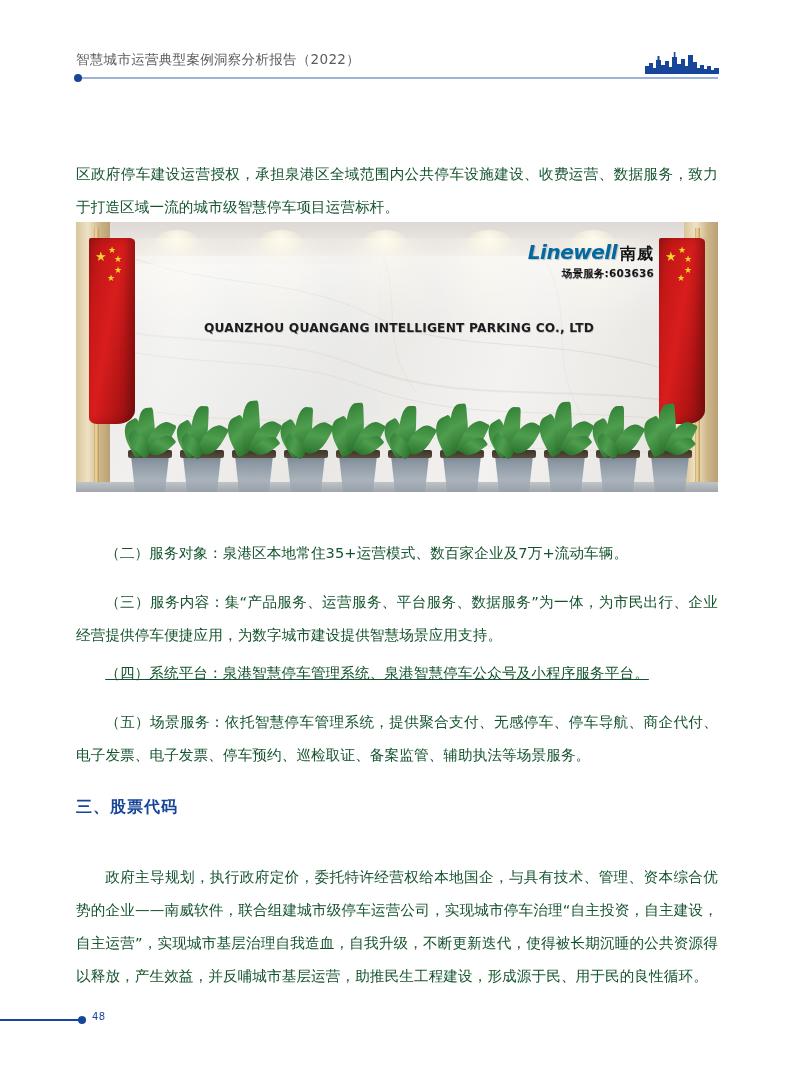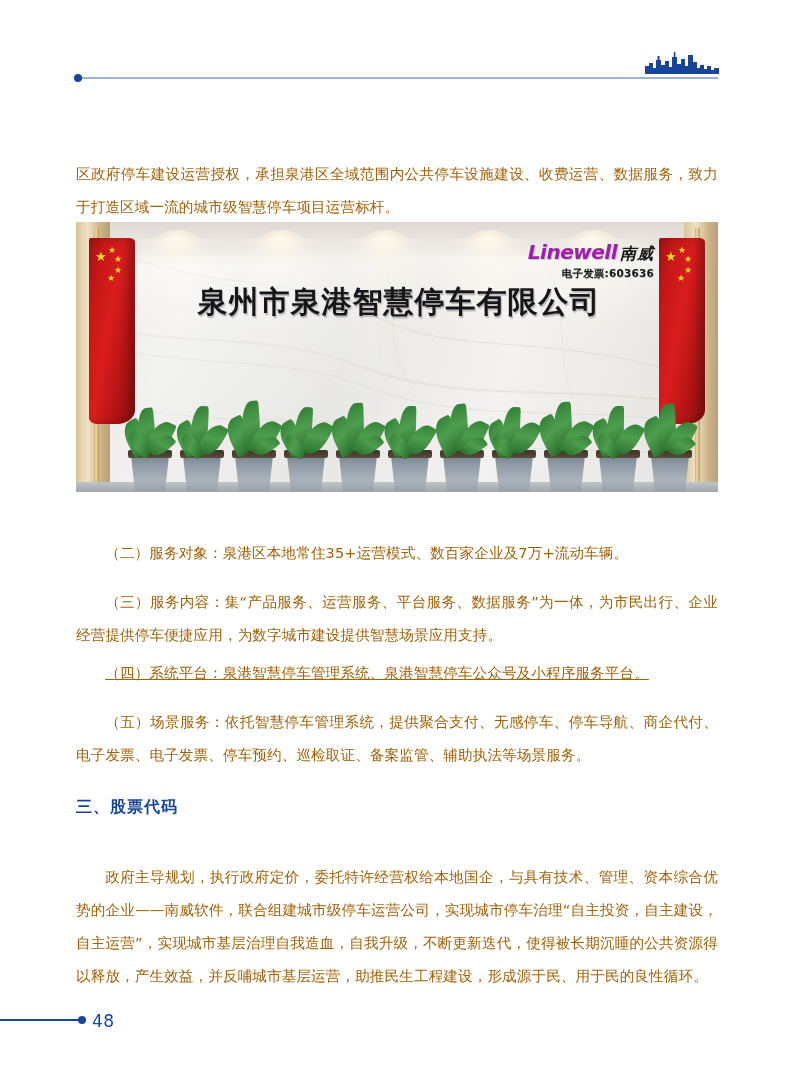--- a/index.html
+++ b/index.html
@@ -52,21 +52,21 @@
     position: absolute;
     left: 0; top: 0;
     width: 793px;
   }
   .para {
     position: absolute;
     left: 76px;
     width: 642px;
     font-size: 14.6px;
     line-height: 33px;
-    color: #a16207;
+    color: #14532d;
     text-align: justify;
     text-justify: inter-character;
     letter-spacing: 0.1px;
   }
   .para.indent { text-indent: 2em; }
 
   #para-intro { top: 142px; }
 
   
   #office-photo {
@@ -125,26 +125,26 @@
     letter-spacing: 0.2px;
     text-align: center;
     text-shadow: 0.5px 1px 0.5px rgba(120,120,120,.4);
   }
   #brand-logo {
     position: absolute; left: 408px; top: 18px;
     width: 170px; text-align: right;
   }
   #brand-name {
     font-size: 20px; font-weight: bold; font-style: italic;
-    color: #a21caf; letter-spacing: -0.5px;
+    color: #0369a1; letter-spacing: -0.5px;
     text-shadow: 1px 1px 1px rgba(130,130,130,.45);
   }
   #brand-cn {
     font-size: 16px; font-weight: bold; color: #121214;
-    margin-left: 3px; letter-spacing: 1px; font-style: italic;
+    margin-left: 3px; letter-spacing: 1px;
   }
   #brand-stock {
     font-size: 10.5px; font-weight: bold; color: #141417;
     margin-top: 2px; letter-spacing: 0.2px;
     text-shadow: 0.5px 0.5px 0.5px rgba(140,140,140,.4);
   }
   
   .flagpole {
     position: absolute; top: 6px; width: 5px; height: 258px;
     background: linear-gradient(90deg,#c9ab6b,#efd9a4 40%,#b9984f);
@@ -211,29 +211,30 @@
   #footer-dot {
     position: absolute;
     left: 78px; top: 10px;
     width: 8px; height: 8px;
     border-radius: 50%;
     background: #17459a;
   }
   #footer-pagenum {
     position: absolute;
     left: 92px; top: 5px;
-    font-size: 17px;
+    font-size: 10px;
     color: #17459a;
     letter-spacing: 0.4px;
   }
 </style>
 </head>
 <body>
 
 <div id="page-header">
+  <div id="header-title">智慧城市运营典型案例洞察分析报告（2022）</div>
   <div id="header-rule"></div>
   <div id="header-rule-dot"></div>
   <div id="header-skyline">
     <svg viewBox="0 0 74 22" width="74" height="22" aria-hidden="true">
       <g fill="#17459a">
         <rect x="0" y="14" width="4" height="8"></rect>
         <rect x="4" y="11" width="4" height="11"></rect>
         <rect x="8" y="16" width="3" height="6"></rect>
         <rect x="11" y="8" width="5" height="14"></rect>
         <rect x="12.5" y="4" width="2" height="5"></rect>
@@ -287,24 +288,24 @@
     <div class="glowcone" style="left:40px;"></div>
     <div class="glowcone" style="left:144px;"></div>
     <div class="glowcone" style="left:248px;"></div>
     <div class="glowcone" style="left:352px;"></div>
     <div class="glowcone" style="left:456px;"></div>
 
     <div class="glass-panel"></div>
 
     <div id="brand-logo">
       <span id="brand-name">Linewell</span><span id="brand-cn">南威</span>
-      <div id="brand-stock">电子发票:603636</div>
-    </div>
-
-    <div id="sign-cn">泉州市泉港智慧停车有限公司</div>
+      <div id="brand-stock">场景服务:603636</div>
+    </div>
+
+    <div id="sign-en">QUANZHOU QUANGANG INTELLIGENT PARKING CO., LTD</div>
 
     <div class="doorframe" style="left:0;"></div>
     <div class="flagpole" style="left:18px;"></div>
     <div class="flag" style="left:13px;">
       <span class="flag-star" style="left:6px; top:14px; font-size:13px;">★</span>
       <span class="flag-star" style="left:19px; top:8px;">★</span>
       <span class="flag-star" style="left:25px; top:17px;">★</span>
       <span class="flag-star" style="left:25px; top:28px;">★</span>
       <span class="flag-star" style="left:18px; top:36px;">★</span>
     </div>

